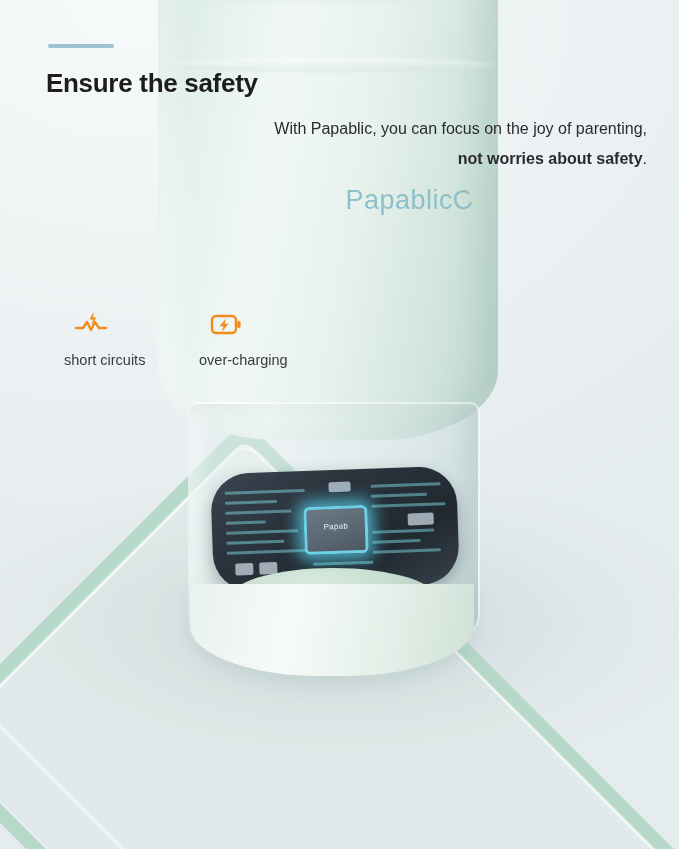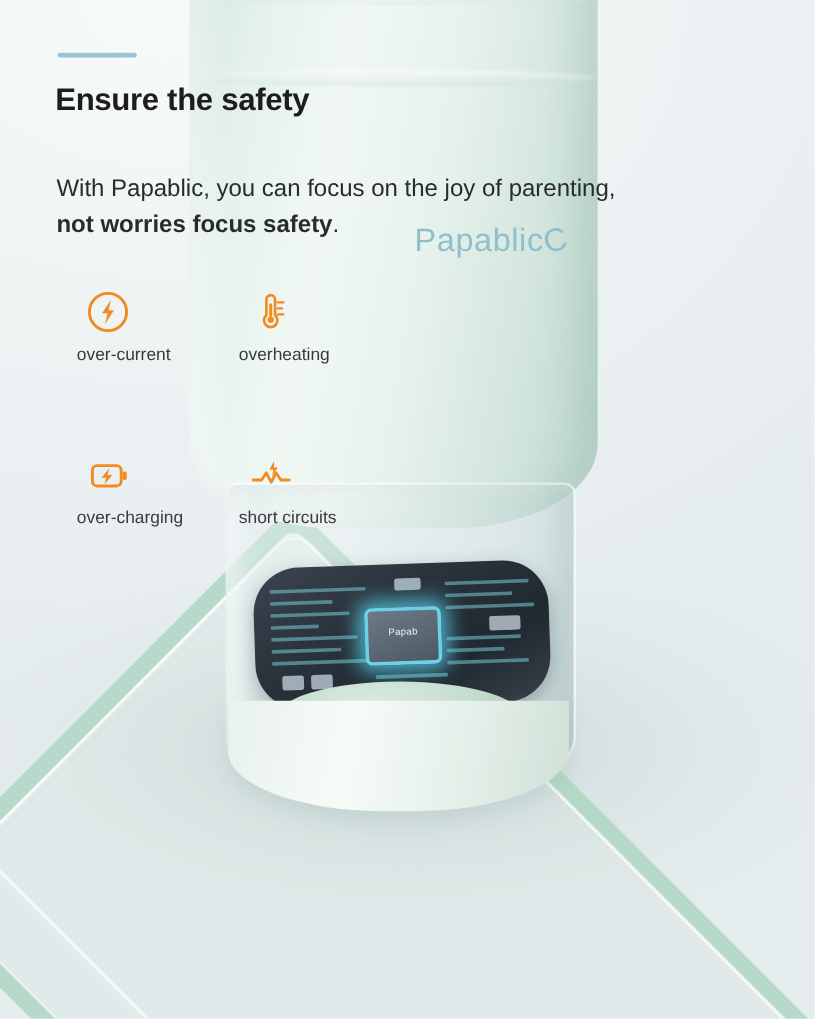--- a/index.html
+++ b/index.html
@@ -217,25 +217,26 @@
     left: 46px;
     top: 68px;
     font-size: 26px;
     font-weight: bold;
     color: #1d1d1f;
     letter-spacing: -0.3px;
   }
   .subline {
     position: absolute;
     left: 47px;
-    top: 142px;
+    top: 114px;
     width: 600px;
-    font-size: 20px;
+    font-size: 16px;
     line-height: 30px;
     color: #2b2b2e;
+    text-align: right;
   }
   .subline .bold {
     font-weight: bold;
   }
 
   
   .features {
     position: absolute;
     left: 62px;
     top: 232px;
@@ -309,67 +310,43 @@
     </div>
 
     <div class="heater-plate"></div>
     <div class="chamber-base"></div>
   </div>
 
   <div class="accent-bar"></div>
   <div class="headline">Ensure the safety</div>
   <div class="subline">
     <span>With Papablic, you can focus on the joy of parenting,</span><br>
-    <span class="bold">not worries focus safety</span><span>.</span>
+    <span class="bold">not worries about safety</span><span>.</span>
   </div>
 
   <div class="features">
+
+    <div class="row-gap"></div>
+
     <div class="feat-row">
-      <div class="feat">
+      <div class="feat second">
         <div class="ico">
-          <svg width="40" height="40" viewBox="0 0 40 40" aria-hidden="true">
-            <circle cx="20" cy="20" r="15.5" fill="none" stroke="#f28b1e" stroke-width="2.4"></circle>
-            <path d="M22.5 10 L15 21 L19.6 21 L17.5 30 L25 18.6 L20.4 18.6 Z" fill="#f28b1e"></path>
+          <svg width="46" height="40" viewBox="0 0 46 40" aria-hidden="true">
+            <path d="M6 24 L13 24 L17 18 L21 26 L25 18 L29 24 L36 24" fill="none" stroke="#f28b1e" stroke-width="2.3" stroke-linecap="round" stroke-linejoin="round"></path>
+            <path d="M23.5 8 L19.5 15.5 L23 15.5 L21.5 21 L26.5 13.6 L23.2 13.6 Z" fill="#f28b1e"></path>
           </svg>
         </div>
-        <div class="lbl">over-current</div>
+        <div class="lbl">short circuits</div>
       </div>
-      <div class="feat second">
-        <div class="ico">
-          <svg width="40" height="40" viewBox="0 0 40 40" aria-hidden="true">
-            <path d="M17 9.5 a3.6 3.6 0 0 1 7.2 0 v13.2 a5.6 5.6 0 1 1 -7.2 0 Z" fill="none" stroke="#f28b1e" stroke-width="2.2"></path>
-            <circle cx="20.6" cy="26.4" r="2.6" fill="#f28b1e"></circle>
-            <rect x="19.4" y="13" width="2.4" height="11" fill="#f28b1e"></rect>
-            <line x1="26.5" y1="12" x2="31" y2="12" stroke="#f28b1e" stroke-width="2" stroke-linecap="round"></line>
-            <line x1="26.5" y1="17" x2="30" y2="17" stroke="#f28b1e" stroke-width="2" stroke-linecap="round"></line>
-            <line x1="26.5" y1="22" x2="31" y2="22" stroke="#f28b1e" stroke-width="2" stroke-linecap="round"></line>
-          </svg>
-        </div>
-        <div class="lbl">overheating</div>
-      </div>
-    </div>
-
-    <div class="row-gap"></div>
-
-    <div class="feat-row">
       <div class="feat">
         <div class="ico">
           <svg width="40" height="40" viewBox="0 0 40 40" aria-hidden="true">
             <rect x="7" y="12" width="24" height="17" rx="4" fill="none" stroke="#f28b1e" stroke-width="2.4"></rect>
             <rect x="32.2" y="17" width="3.4" height="7" rx="1.4" fill="#f28b1e"></rect>
             <path d="M21 14.5 L14.5 22.2 L18.4 22.2 L17 27.8 L23.6 19.8 L19.6 19.8 Z" fill="#f28b1e"></path>
           </svg>
         </div>
         <div class="lbl">over-charging</div>
       </div>
-      <div class="feat second">
-        <div class="ico">
-          <svg width="46" height="40" viewBox="0 0 46 40" aria-hidden="true">
-            <path d="M6 24 L13 24 L17 18 L21 26 L25 18 L29 24 L36 24" fill="none" stroke="#f28b1e" stroke-width="2.3" stroke-linecap="round" stroke-linejoin="round"></path>
-            <path d="M23.5 8 L19.5 15.5 L23 15.5 L21.5 21 L26.5 13.6 L23.2 13.6 Z" fill="#f28b1e"></path>
-          </svg>
-        </div>
-        <div class="lbl">short circuits</div>
-      </div>
     </div>
   </div>
 
 </div>
 
 </body></html>

